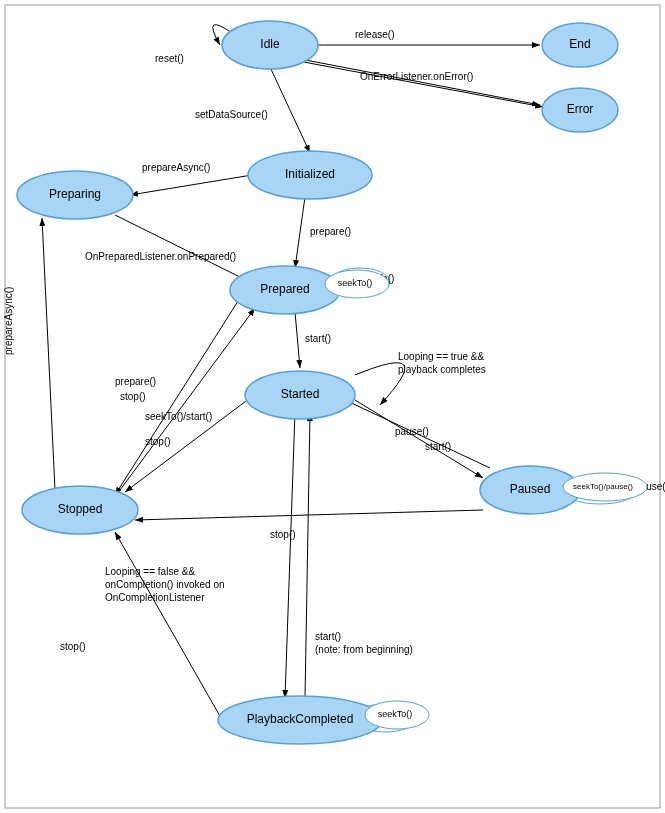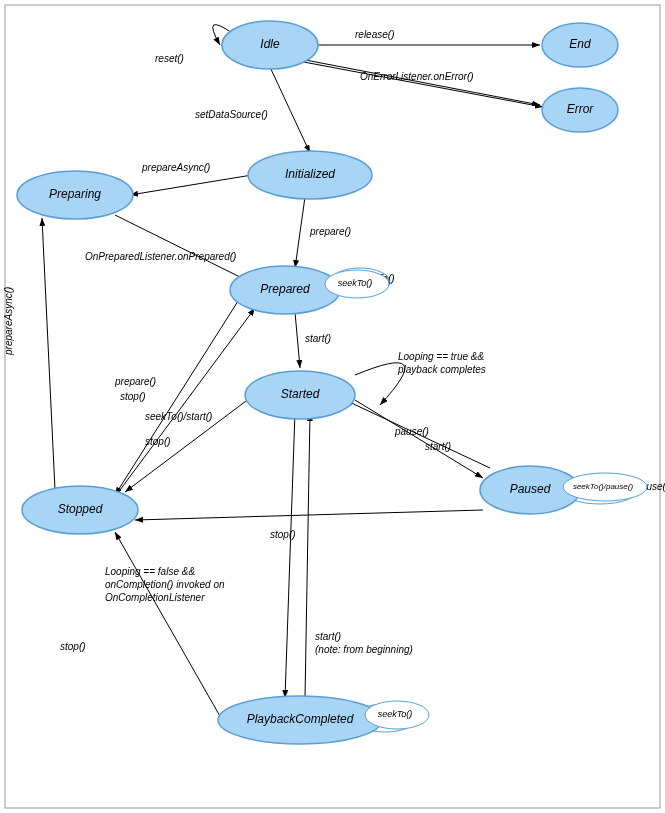--- a/index.html
+++ b/index.html
@@ -9,21 +9,20 @@
       background: #fff;
       font-family: Arial, sans-serif;
       font-size: 11px;
       overflow: hidden;
       position: relative;
     }
     #diagram-container {
       width: 636px;
       height: 813px;
       position: relative;
-      font-style: italic;
     }
     svg {
       width: 665px;
       height: 813px;
       position: absolute;
       top: 0;
       left: 0;
     }
     .state-ellipse {
       fill: #a8d4f5;

